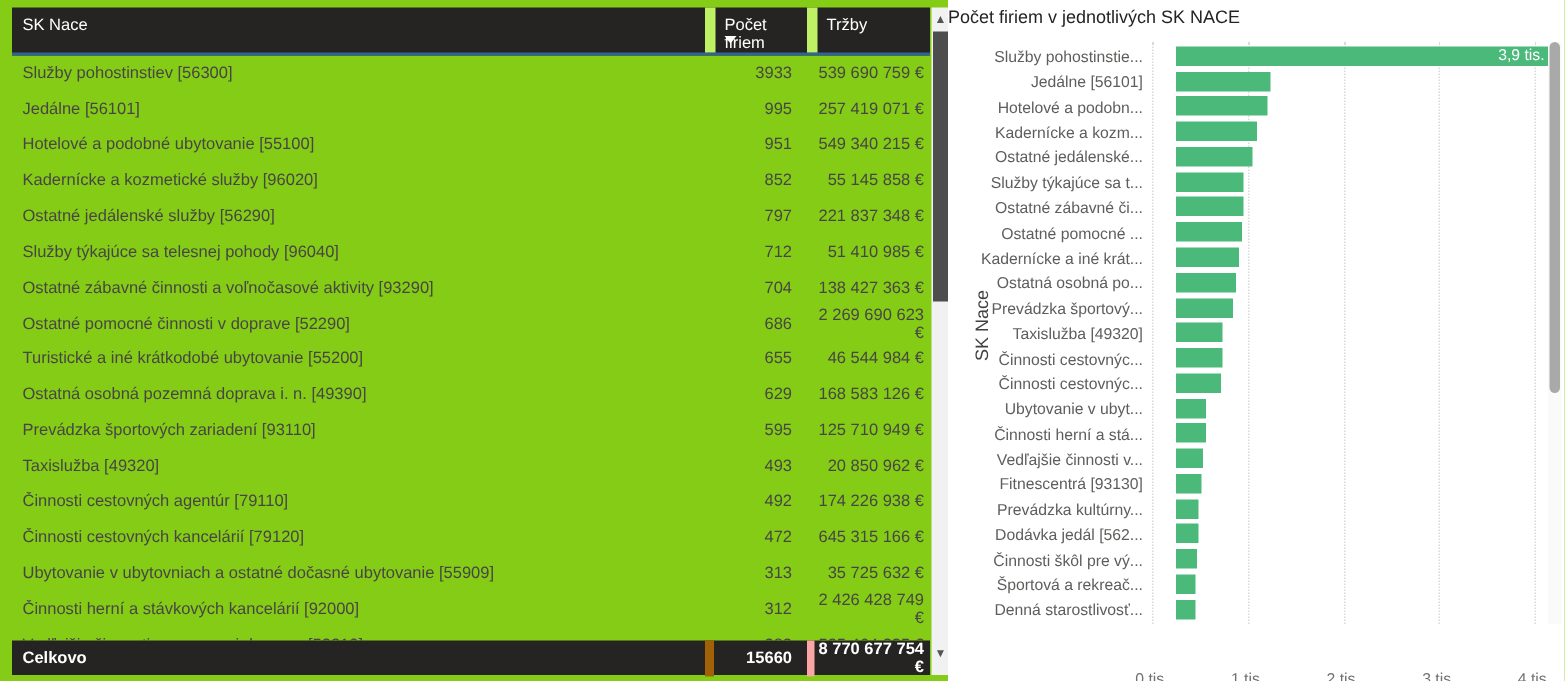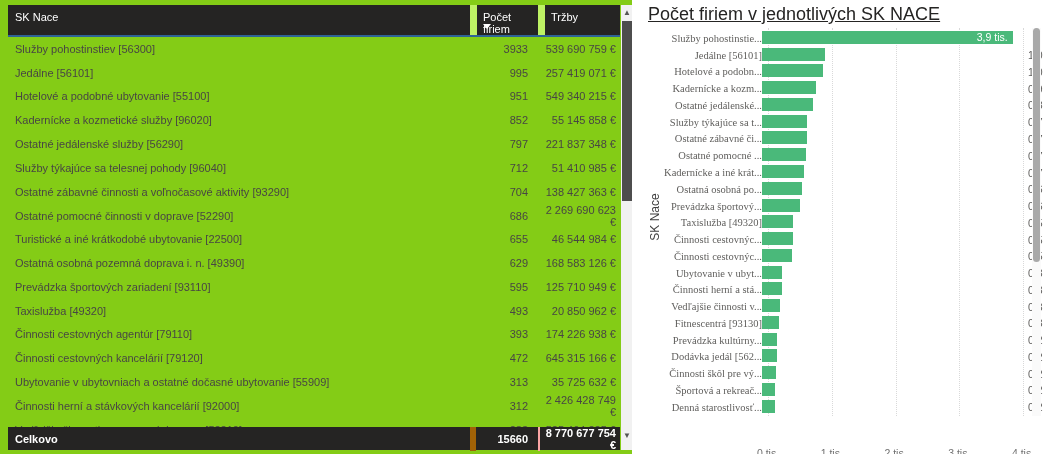--- a/index.html
+++ b/index.html
@@ -18,42 +18,42 @@
   .trow{display:grid;grid-template-columns:462px 68px 82px;height:23.8px;align-items:center;
     font-size:11px;color:#484644;}
   .trow .c1{padding-left:7px;white-space:nowrap;overflow:hidden;}
   .trow .c2{text-align:right;padding-right:10px;}
   .trow .c3{text-align:right;padding-right:4px;}
   .tbl-total{display:grid;grid-template-columns:462px 68px 82px;height:23px;background:#252423;
     color:#fff;font-weight:bold;font-size:11px;align-items:center;}
   .tbl-total .c1{padding-left:7px;}
   .tbl-total .c2{text-align:right;padding-right:10px;border-left:6px solid #a16207;height:100%;
     display:flex;align-items:center;justify-content:flex-end;box-sizing:border-box;}
-  .tbl-total .c3{text-align:right;padding-right:4px;border-left:2px solid #fca5a5;height:100%;
+  .tbl-total .c3{text-align:right;padding-right:4px;border-left:5px solid #fca5a5;height:100%;
     display:flex;align-items:center;justify-content:flex-end;box-sizing:border-box;}
 
   
   #tbl-scroll{position:absolute;left:621px;top:5px;width:12px;height:445px;background:#f1f1f1;}
   #tbl-scroll .arr{position:absolute;left:0;width:12px;height:12px;color:#555;font-size:8px;
     line-height:12px;text-align:center;}
   #tbl-scroll .arr.up{top:2px;}
   #tbl-scroll .arr.down{bottom:8px;}
   #tbl-thumb{position:absolute;left:1px;top:16px;width:10px;height:180px;background:#4d4d4d;}
 
   
   #chart-panel{position:absolute;left:632px;top:0;width:411px;height:454px;background:#fff;}
-  #chart-title{position:absolute;left:16px;top:4px;font-size:18px;color:#252423;white-space:nowrap;text-decoration:underline;}
+  #chart-title{position:absolute;left:0;top:4px;font-size:12px;color:#252423;white-space:nowrap;}
   #ylab{position:absolute;left:-1px;top:210px;transform:rotate(-90deg);transform-origin:center;
     font-size:12px;color:#404040;white-space:nowrap;}
   #plot{position:absolute;left:0;top:30px;width:400px;height:386px;}
   .gridline{position:absolute;top:-2px;bottom:0;width:0;border-left:1px dotted #d9d9d9;}
   #bars{position:absolute;left:0;top:0;width:400px;height:386px;display:flex;flex-direction:column;}
   .bar-row{display:flex;align-items:center;height:16.78px;}
-  .bar-label{width:130px;margin-right:0;text-align:right;font-size:10.5px;color:#5f5e5c;
-    white-space:nowrap;overflow:hidden;flex:none;font-family:Liberation Serif, serif;}
+  .bar-label{width:130px;margin-right:22px;text-align:right;font-size:10.5px;color:#5f5e5c;
+    white-space:nowrap;overflow:hidden;flex:none;}
   .bar-track{position:relative;width:260px;height:15px;flex:none;}
   .bar{position:absolute;left:0;top:0;height:13px;background:#4ab97a;}
   .bar-inner{position:absolute;right:5px;top:0;height:13px;line-height:13px;color:#fff;
     font-size:10.5px;white-space:nowrap;}
   .bar-value{margin-left:6px;font-size:10.5px;color:#5f5e5c;white-space:nowrap;}
   #xticks{position:absolute;left:0;top:417px;width:400px;height:14px;}
   .xtick{position:absolute;transform:translateX(-50%);font-size:10.5px;color:#707070;white-space:nowrap;}
 
   
   #chart-scroll{position:absolute;left:400px;top:28px;width:9px;height:388px;background:#fafafa;}
@@ -120,21 +120,21 @@
     <div class="c3">138 427 363 €</div>
   </div>
 
   <div class="trow">
     <div class="c1">Ostatné pomocné činnosti v doprave [52290]</div>
     <div class="c2">686</div>
     <div class="c3">2 269 690 623 €</div>
   </div>
 
   <div class="trow">
-    <div class="c1">Turistické a iné krátkodobé ubytovanie [22500]</div>
+    <div class="c1">Turistické a iné krátkodobé ubytovanie [55200]</div>
     <div class="c2">655</div>
     <div class="c3">46 544 984 €</div>
   </div>
 
   <div class="trow">
     <div class="c1">Ostatná osobná pozemná doprava i. n. [49390]</div>
     <div class="c2">629</div>
     <div class="c3">168 583 126 €</div>
   </div>
 
@@ -145,21 +145,21 @@
   </div>
 
   <div class="trow">
     <div class="c1">Taxislužba [49320]</div>
     <div class="c2">493</div>
     <div class="c3">20 850 962 €</div>
   </div>
 
   <div class="trow">
     <div class="c1">Činnosti cestovných agentúr [79110]</div>
-    <div class="c2">393</div>
+    <div class="c2">492</div>
     <div class="c3">174 226 938 €</div>
   </div>
 
   <div class="trow">
     <div class="c1">Činnosti cestovných kancelárií [79120]</div>
     <div class="c2">472</div>
     <div class="c3">645 315 166 €</div>
   </div>
 
   <div class="trow">

